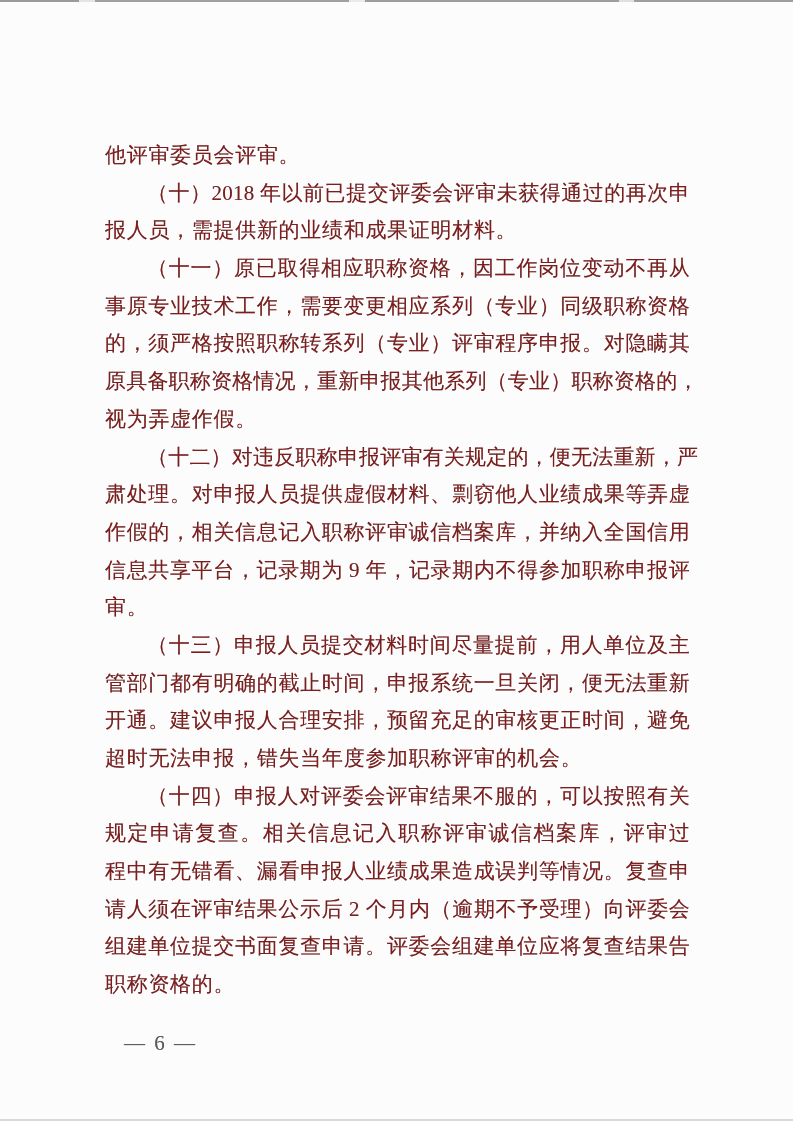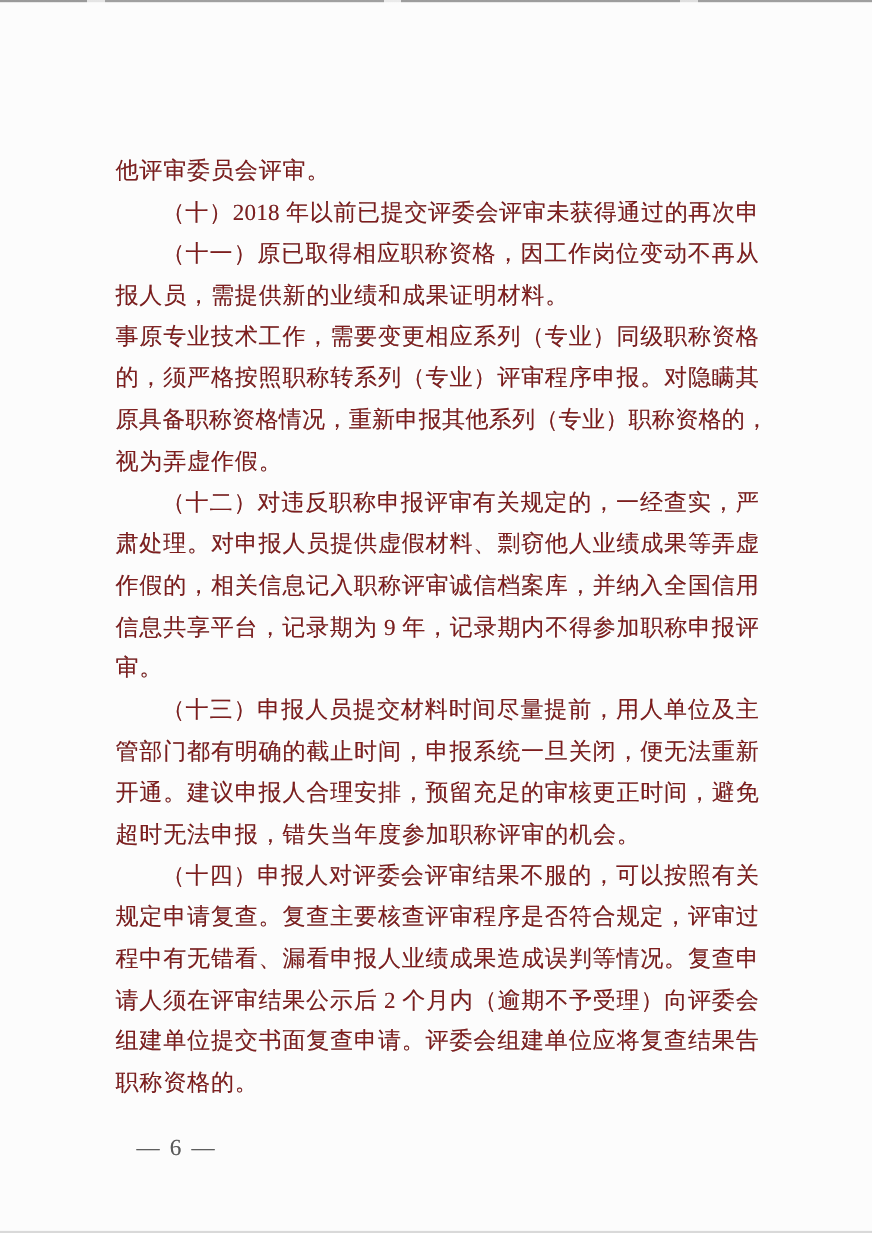--- a/index.html
+++ b/index.html
@@ -73,37 +73,37 @@
   </style>
 </head>
 <body>
 
 <div class="page">
   <div class="scan-edge-top"></div>
 
   <div class="text-block">
     <div class="line para-end">他评审委员会评审。</div>
     <div class="line indent">（十）2018 年以前已提交评委会评审未获得通过的再次申</div>
+    <div class="line para-end">报人员，需提供新的业绩和成果证明材料。</div>
     <div class="line indent">（十一）原已取得相应职称资格，因工作岗位变动不再从</div>
-    <div class="line para-end">报人员，需提供新的业绩和成果证明材料。</div>
     <div class="line">事原专业技术工作，需要变更相应系列（专业）同级职称资格</div>
     <div class="line">的，须严格按照职称转系列（专业）评审程序申报。对隐瞒其</div>
     <div class="line">原具备职称资格情况，重新申报其他系列（专业）职称资格的，</div>
     <div class="line para-end">视为弄虚作假。</div>
-    <div class="line indent">（十二）对违反职称申报评审有关规定的，一经查实，严</div>
+    <div class="line indent">（十二）对违反职称申报评审有关规定的，便无法重新，严</div>
     <div class="line">肃处理。对申报人员提供虚假材料、剽窃他人业绩成果等弄虚</div>
     <div class="line">作假的，相关信息记入职称评审诚信档案库，并纳入全国信用</div>
     <div class="line">信息共享平台，记录期为 9 年，记录期内不得参加职称申报评</div>
     <div class="line para-end">审。</div>
     <div class="line indent">（十三）申报人员提交材料时间尽量提前，用人单位及主</div>
     <div class="line">管部门都有明确的截止时间，申报系统一旦关闭，便无法重新</div>
     <div class="line">开通。建议申报人合理安排，预留充足的审核更正时间，避免</div>
     <div class="line para-end">超时无法申报，错失当年度参加职称评审的机会。</div>
     <div class="line indent">（十四）申报人对评委会评审结果不服的，可以按照有关</div>
-    <div class="line">规定申请复查。复查主要核查评审程序是否符合规定，评审过</div>
+    <div class="line">规定申请复查。相关信息记入职称评审诚信档案库，评审过</div>
     <div class="line">程中有无错看、漏看申报人业绩成果造成误判等情况。复查申</div>
     <div class="line">请人须在评审结果公示后 2 个月内（逾期不予受理）向评委会</div>
     <div class="line">组建单位提交书面复查申请。评委会组建单位应将复查结果告</div>
     <div class="line para-end">职称资格的。</div>
   </div>
 
   <div class="footer">
     <span>— 6 —</span>
   </div>
 

